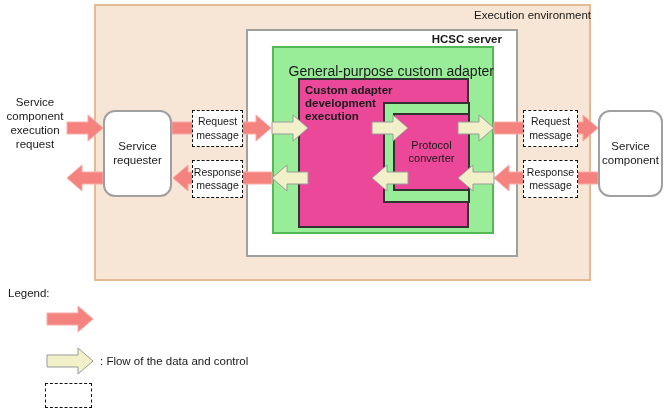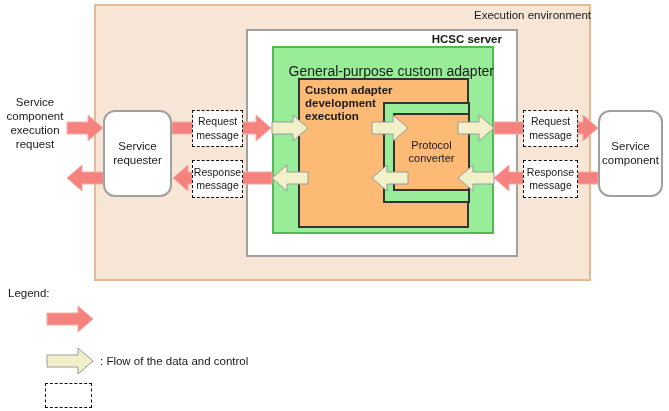--- a/index.html
+++ b/index.html
@@ -7,21 +7,21 @@
   #stage{
     position:relative;width:669px;height:411px;background:#fff;
     font-family:"Liberation Sans","DejaVu Sans",sans-serif;
     color:#1a1a1a;font-size:11.5px;line-height:1.2;overflow:hidden;
   }
   .abs{position:absolute;}
   .box-label{text-align:right;white-space:nowrap;}
   .beige{background:var(--beige-fill);border:2px solid var(--beige-border);}
   .gray-box{background:#fff;border:2px solid var(--gray-border);}
   .green-box{background:var(--green-fill);border:2px solid var(--green-border);}
-  .dark-box{background:#fdba74;border:2px solid var(--line);}
+  .dark-box{background:#ec4899;border:2px solid var(--line);}
   .dark-notch{background:var(--green-fill);border:2px solid var(--line);}
   .rounded{background:#fff;border:2px solid var(--gray-border);border-radius:12px;
     display:flex;flex-direction:column;align-items:center;justify-content:center;text-align:center;}
   .dashed{background:#fff;border:1px dashed #111;display:flex;flex-direction:column;
     align-items:center;justify-content:center;text-align:center;font-size:10.5px;line-height:1.25;}
   .caption{ text-align:center;line-height:14px;}
   .multi{line-height:13px;}
   svg{display:block;overflow:visible;}
   .pink-poly{fill:var(--pink);stroke:var(--pink-edge);stroke-width:1;}
   .cream-poly{fill:var(--cream);stroke:var(--cream-edge);stroke-width:1;}

